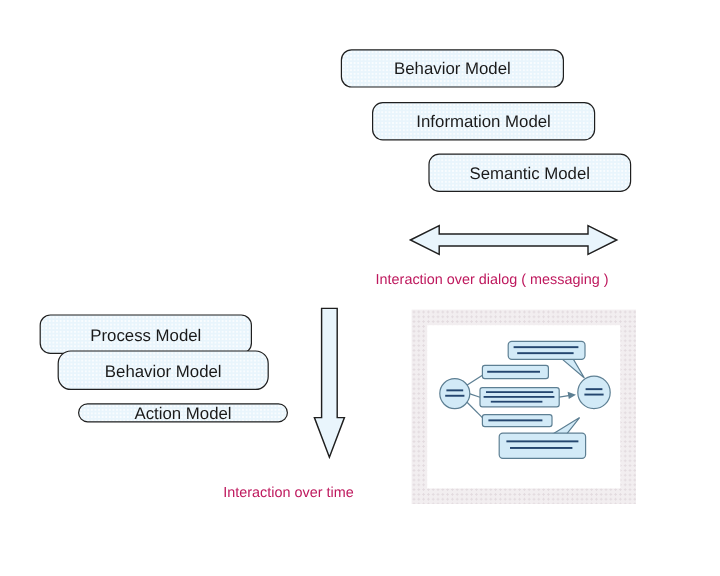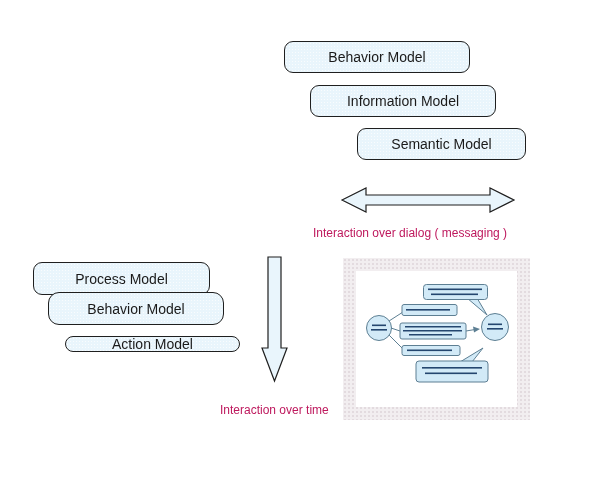--- a/index.html
+++ b/index.html
@@ -60,21 +60,21 @@
   <span>Behavior Model</span>
 </div>
 <div class="model-box" style="left:65px;top:336px;width:175px;height:16px;">
   <span>Action Model</span>
 </div>
 
 <svg class="arrow-svg" style="left:256px;top:255px;" width="36" height="128" viewBox="0 0 36 128">
   <polygon points="12,2 25,2 25,93 31,93 18.5,126 6,93 12,93" fill="#e9f5fc" stroke="#1f1f1f" stroke-width="1.2"></polygon>
 </svg>
 
-<div class="caption" style="left:220px;top:403px;">Interaction over time</div>
+<div class="caption" style="left:186px;top:403px;">Interaction over time</div>
 
 <div class="thumb-frame">
   <div class="thumb-inner">
     <svg width="161" height="136" viewBox="0 0 161 136">
 
       <g stroke="#5d7f93" stroke-width="1">
         <line x1="33" y1="50" x2="47" y2="41"></line>
         <line x1="35" y1="57" x2="44" y2="60"></line>
         <line x1="33" y1="64" x2="47" y2="78"></line>
       </g>

